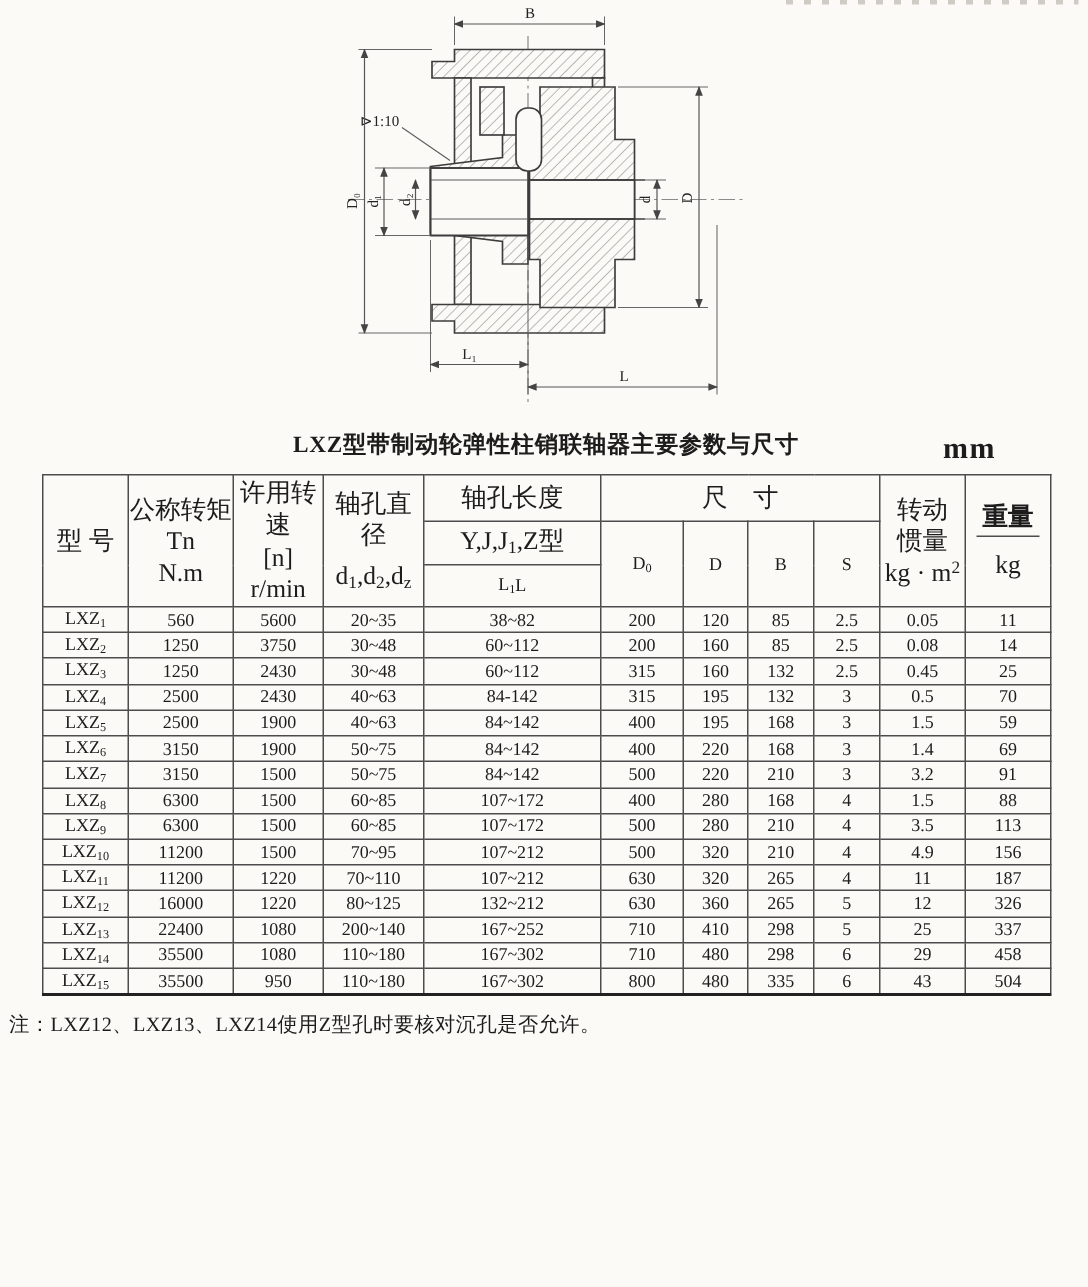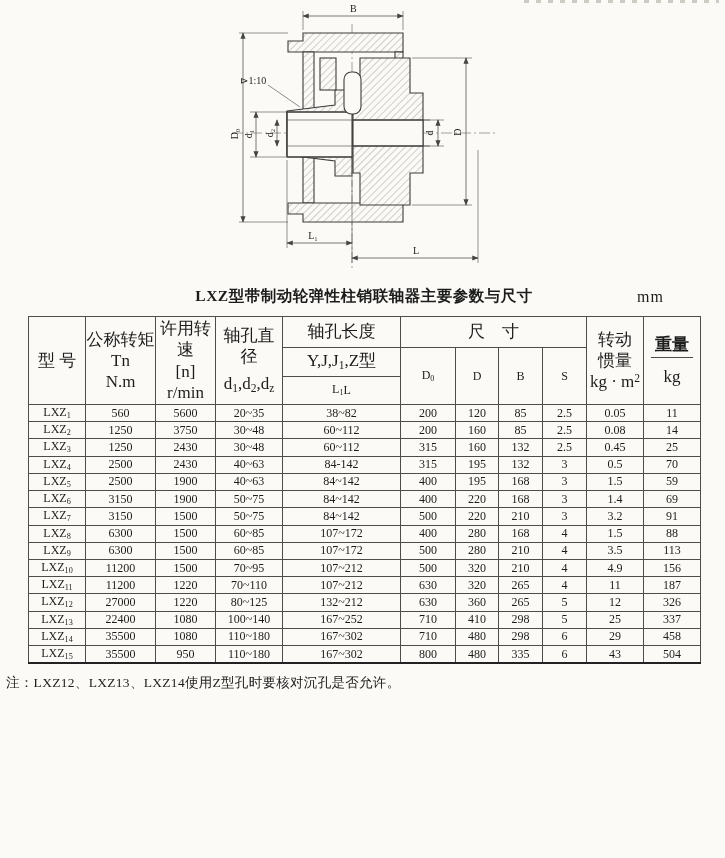--- a/index.html
+++ b/index.html
@@ -26,21 +26,21 @@
   .dim{stroke:#555;stroke-width:.8;fill:none;}
   .ext{stroke:#666;stroke-width:.7;fill:none;}
   .cl{stroke:#8a8a8a;stroke-width:.8;fill:none;stroke-dasharray:11 3 2 3;}
   .dlabel{font-size:10px;fill:#222;}
   
   .title-row{position:relative;width:672px;margin:6px 0 8px 28px;height:22px;}
   .doc-title{
     display:block;text-align:center;
     font-size:15.5px;font-weight:600;letter-spacing:.5px;margin-top:10px;
   }
-  .unit{position:absolute;right:36px;top:2px;font-size:16px;font-weight:400;letter-spacing:1px;}
+  .unit{position:absolute;right:36px;top:2px;font-size:20px;font-weight:700;letter-spacing:1px;}
   
   table.params{
     margin-left:28px;border-collapse:collapse;table-layout:fixed;
     width:672px;
     border:1.5px solid #2e2e2e;border-bottom:2.5px solid #222;
     font-size:12px;
   }
   table.params th,table.params td{
     border:1px solid #4c4c4c;
     text-align:center;vertical-align:middle;
@@ -345,36 +345,36 @@
         <td>107~212</td>
         <td>630</td>
         <td>320</td>
         <td>265</td>
         <td>4</td>
         <td>11</td>
         <td>187</td>
       </tr>
       <tr>
         <td>LXZ<sub>12</sub></td>
-        <td>27000</td>
+        <td>16000</td>
         <td>1220</td>
         <td>80~125</td>
         <td>132~212</td>
         <td>630</td>
         <td>360</td>
         <td>265</td>
         <td>5</td>
         <td>12</td>
         <td>326</td>
       </tr>
       <tr>
         <td>LXZ<sub>13</sub></td>
         <td>22400</td>
         <td>1080</td>
-        <td>100~140</td>
+        <td>200~140</td>
         <td>167~252</td>
         <td>710</td>
         <td>410</td>
         <td>298</td>
         <td>5</td>
         <td>25</td>
         <td>337</td>
       </tr>
       <tr>
         <td>LXZ<sub>14</sub></td>

